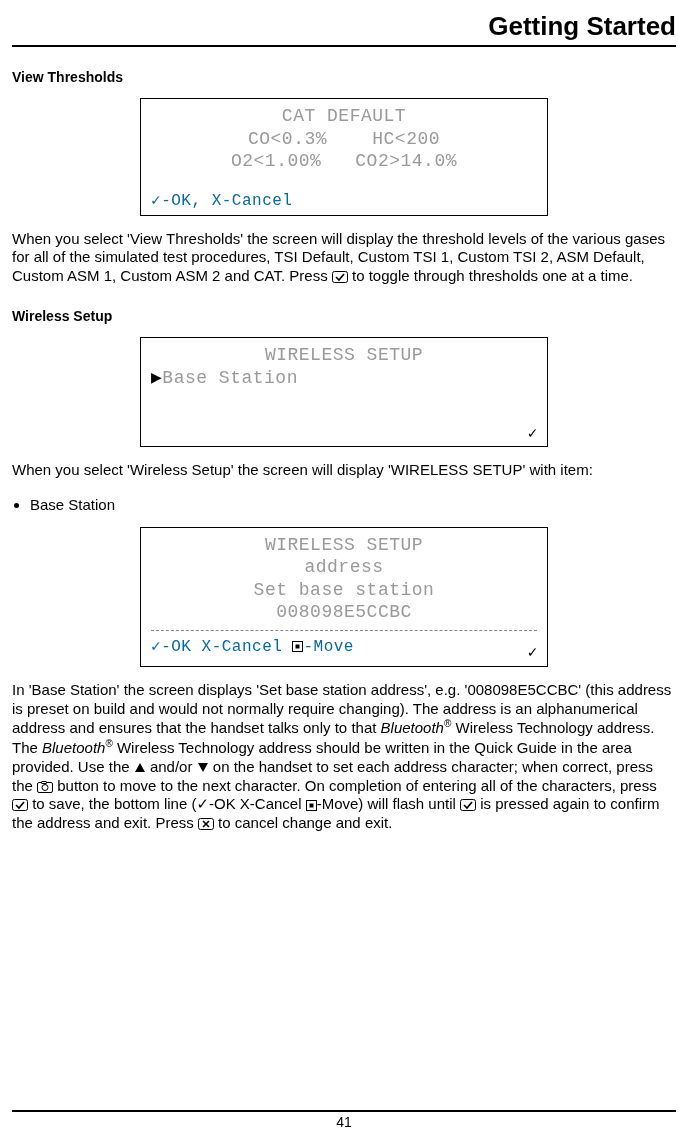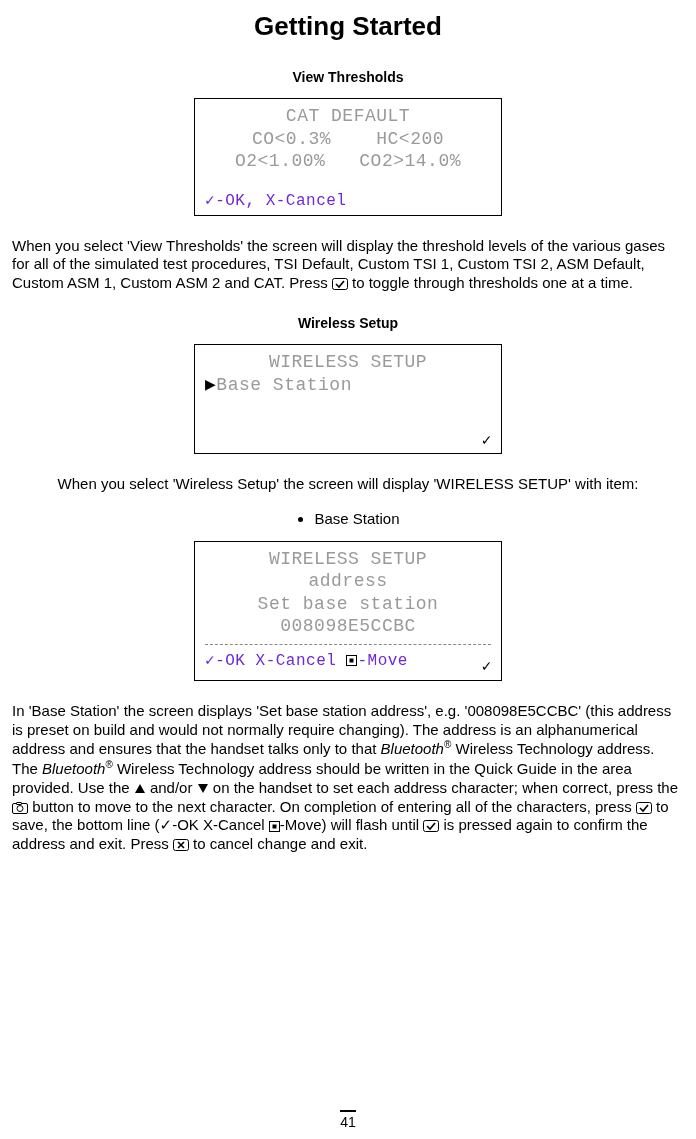--- a/index.html
+++ b/index.html
@@ -9,44 +9,43 @@
     line-height: 1.25;
     color: #000;
     margin: 0;
     padding: 0;
     background: #fff;
   }
   .page {
     width: 696px;
     height: 1139px;
     box-sizing: border-box;
-    padding: 10px 12px 8px 12px;
+    padding: 10px 20px 8px 12px;
     position: relative;
     display: flex;
     flex-direction: column;
-    align-items: center;
   }
   .chapter-title {
     font-size: 26px;
     font-weight: bold;
     text-align: right;
     margin: 0 0 2px 0;
   }
   .hr-thick {
     border: none;
     border-top: 2px solid #000;
     margin: 0 0 10px 0;
   }
   .section-heading {
     font-size: 14px;
     font-weight: bold;
     margin: 12px 0 8px 0;
   }
   .lcd-box {
-    width: 308px;
+    width: 408px;
     margin: 4px auto 8px auto;
     border: 1px solid #000;
     padding: 6px 10px 4px 10px;
     font-family: "Courier New", monospace;
     font-size: 18px;
     line-height: 1.25;
     color: #9a9a9a;
     letter-spacing: 0.5px;
     position: relative;
     min-height: 100px;
@@ -55,32 +54,32 @@
   .lcd-box .center { text-align: center; }
   .lcd-check {
     position: absolute;
     right: 8px;
     bottom: 4px;
     color: #000;
     font-family: Arial, sans-serif;
     font-size: 14px;
   }
   .lcd-footer {
-    color: #6d28d9;
+    color: #0369a1;
     font-family: "Courier New", monospace;
     font-size: 16px;
     letter-spacing: 0.5px;
   }
   .lcd-dashed {
     border: none;
     border-top: 1px dashed #888;
     margin: 6px 0;
   }
   p.body {
-    margin: 13px 0 10px 0;
+    margin: 6px 0 10px 0;
     text-align: left;
   }
   ul.bullets {
     margin: 4px 0 6px 0;
     padding-left: 18px;
   }
   ul.bullets li { margin: 2px 0; }
   .icon {
     display: inline-block;
     vertical-align: middle;

